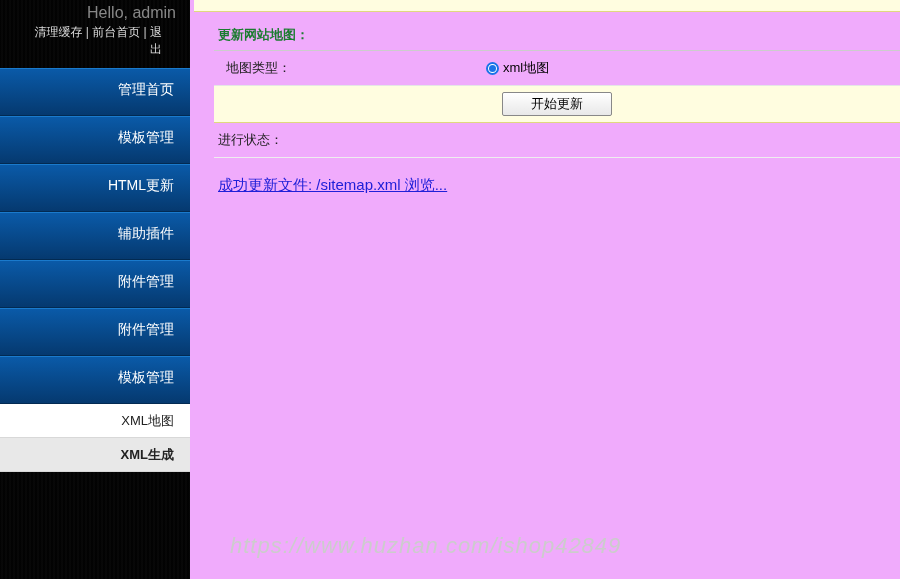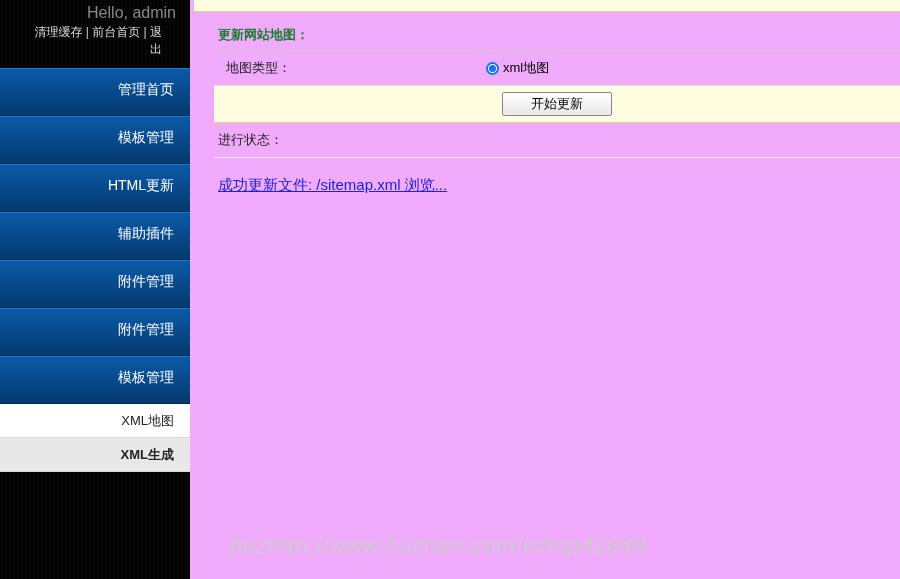--- a/index.html
+++ b/index.html
@@ -196,13 +196,13 @@
       <span>xml地图</span>
     </div>
   </div>
   <div class="btn-row">
     <span class="btn">开始更新</span>
   </div>
   <div class="progress-label">进行状态：</div>
   <a class="result-link">成功更新文件: /sitemap.xml 浏览...</a>
 </div>
 
-<div class="watermark">huzhan://www.huzhan.com/ishop42849</div>
+<div class="watermark">https://www.huzhan.com/ishop42849</div>
 
 </body></html>

